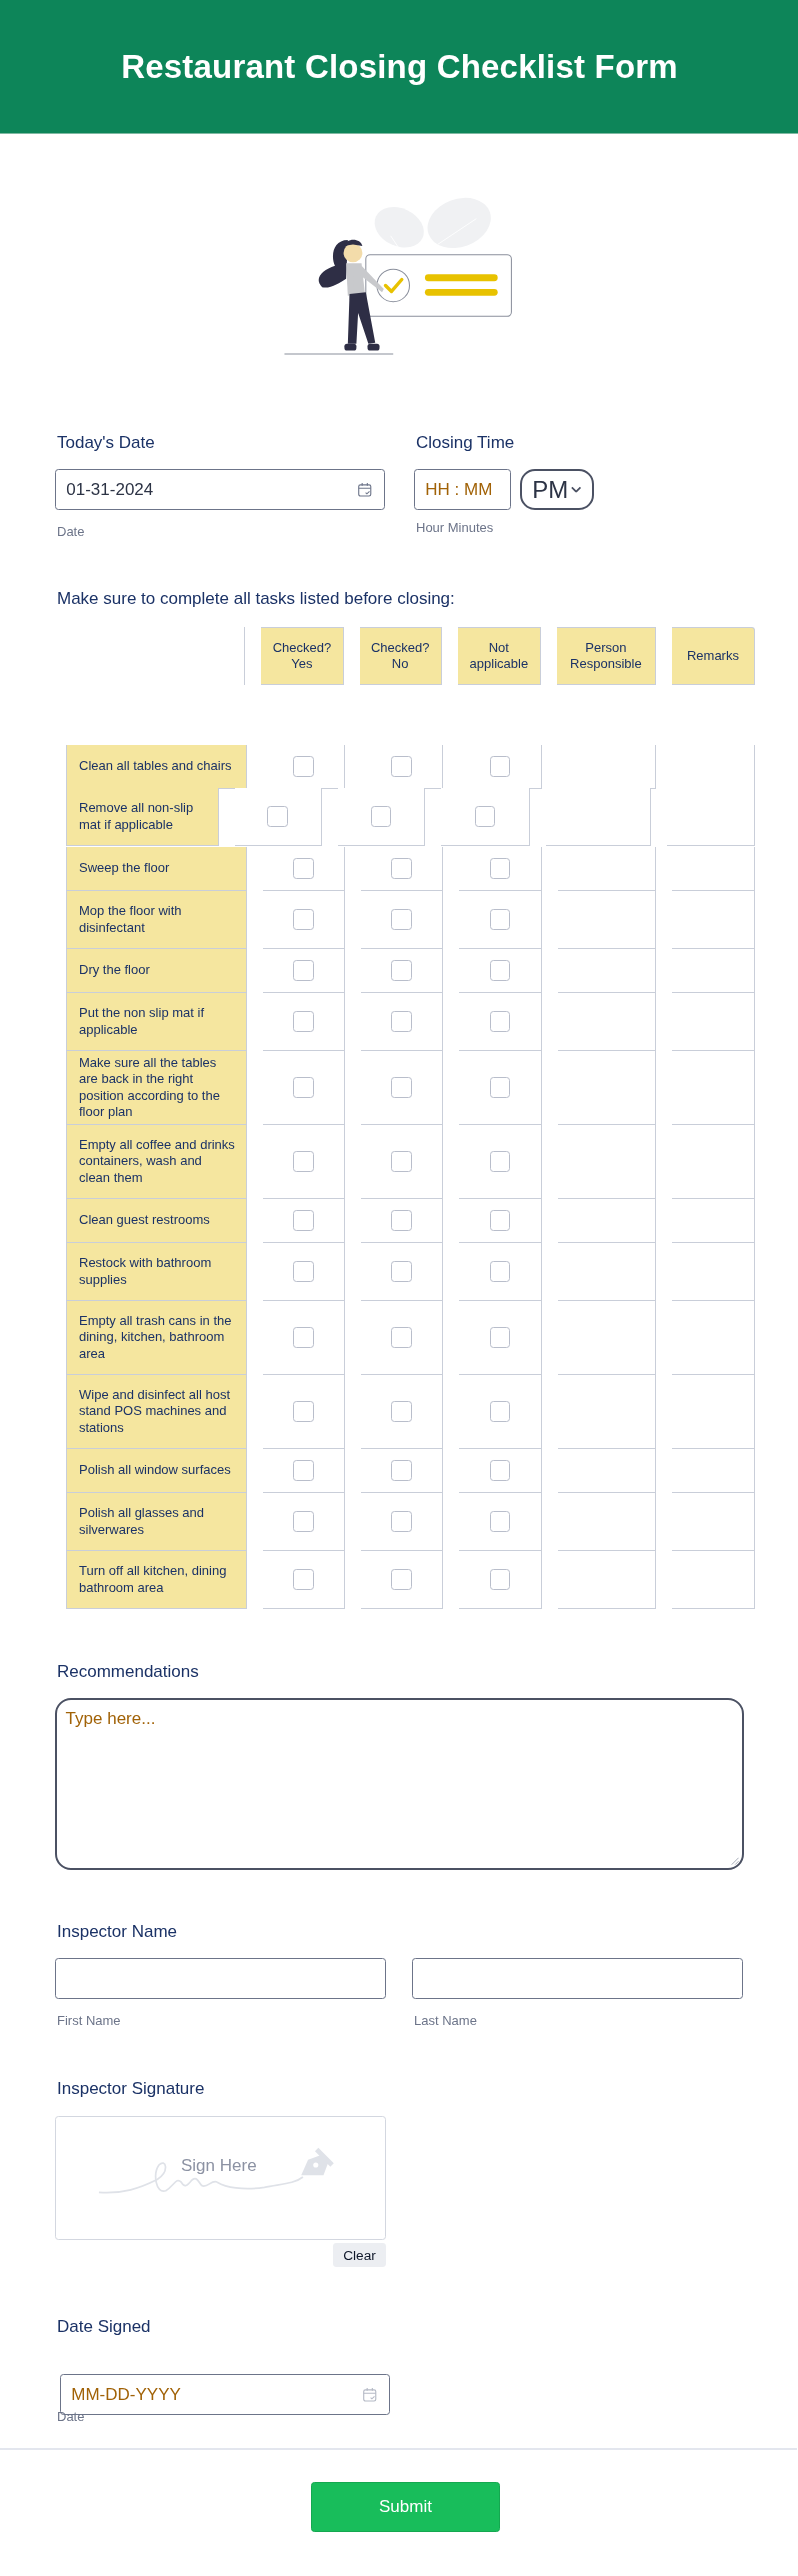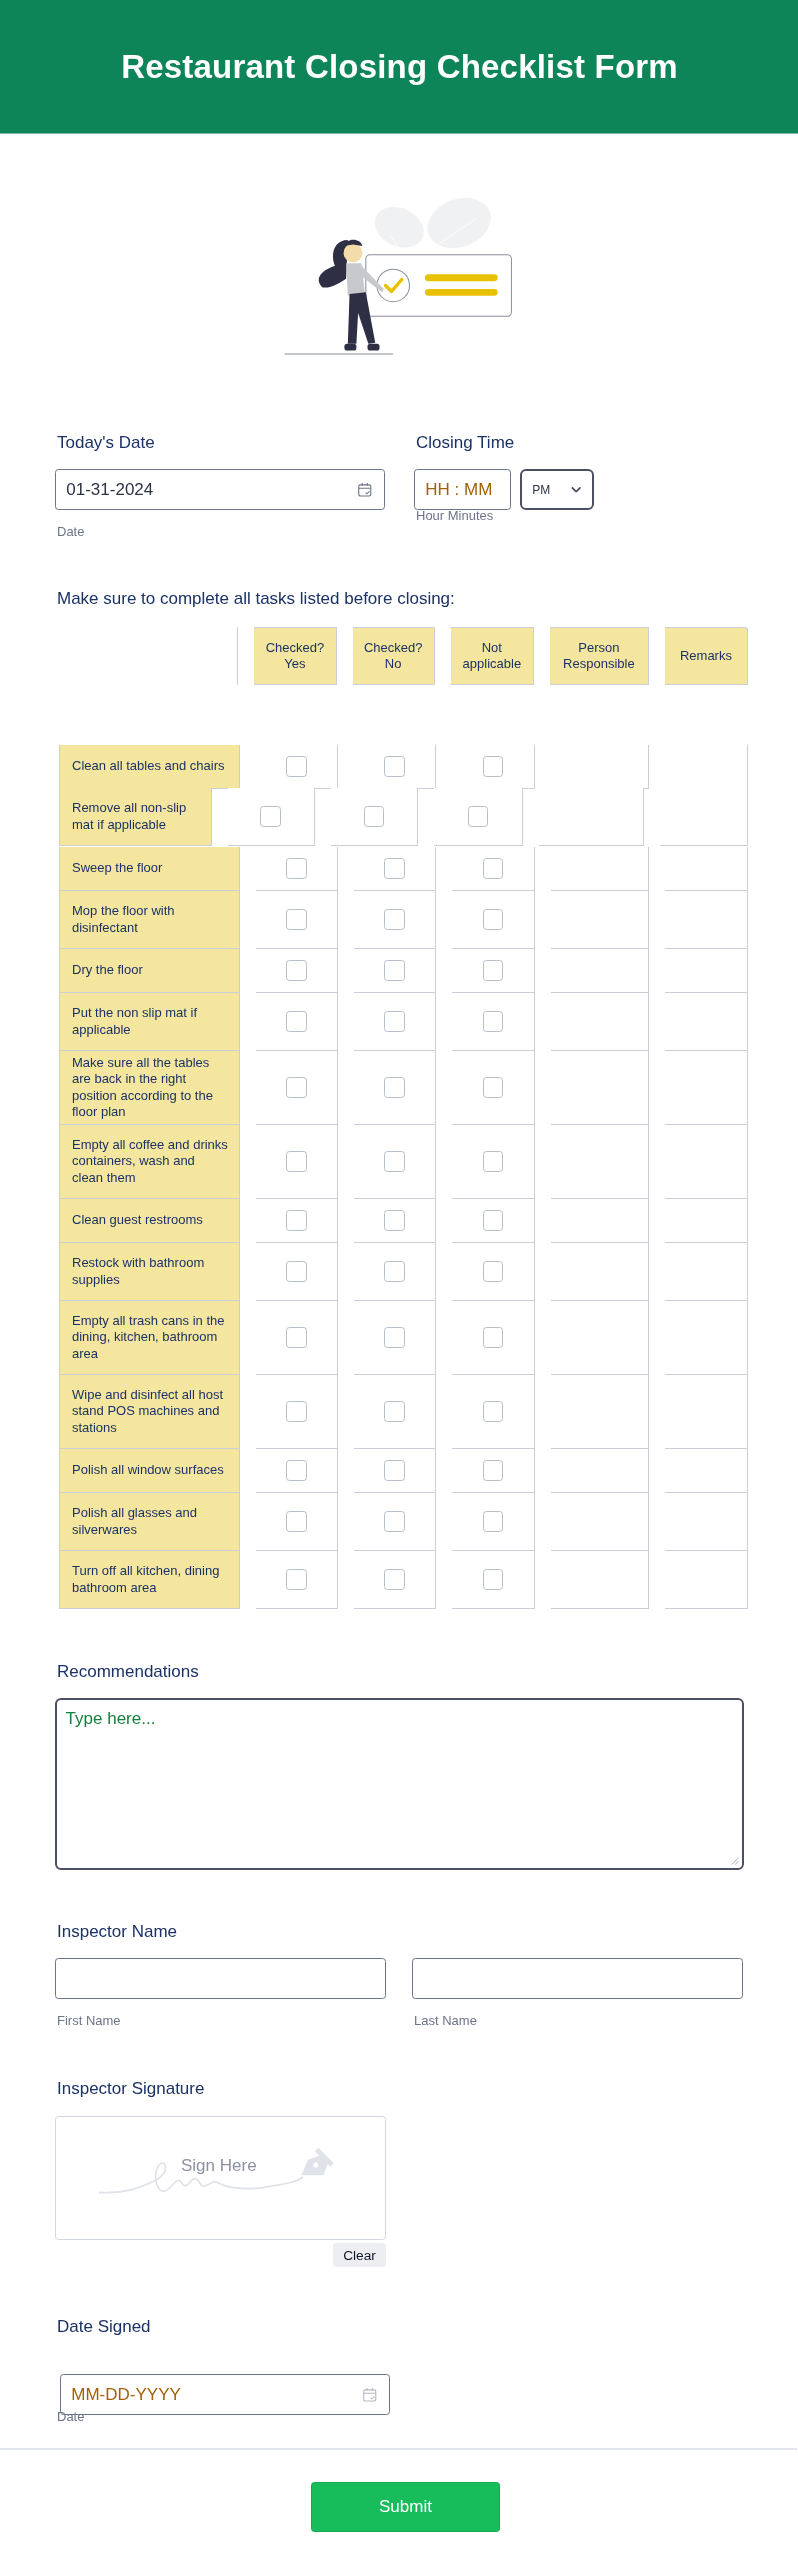--- a/index.html
+++ b/index.html
@@ -7,30 +7,30 @@
   body { font-family: "Liberation Sans", "DejaVu Sans", sans-serif; color: #0a1551; position: relative; height: 2576px; overflow: hidden; }
   .page { position: relative; width: 799px; height: 2576px; border-right: 1.7px solid #f0e6a8; background:#fff; }
   .header { position: absolute; left: 0; top: 0; width: 799px; height: 134px; background: #0d8559; display: flex; align-items: center; justify-content: center; border-bottom: 1.7px solid #7fb9a2; }
   .header h1 { color: #ffffff; font-size: 33px; font-weight: 700; letter-spacing: 0.2px; }
   .illustration { position: absolute; left: 279px; top: 193px; width: 249px; height: 167px; }
   .label { position: absolute; font-size: 17px; color: #1b3266; font-weight: 500; }
   .sublabel { position: absolute; font-size: 13px; color: #6c7489; }
   .input { position: absolute; border: 1.3px solid #6c7489; border-radius: 3.4px; background: #fff; font-size: 17px; color: #2c3345; display: flex; align-items: center; padding-left: 10.3px; }
   .input.placeholder { color: #a16207; }
   .cal-icon { position: absolute; right: 12px; top: 50%; transform: translateY(-50%); width: 15.5px; height: 15.5px; }
-  .select { position: absolute; border: 2.1px solid #4b5163; border-radius: 6px; background: #fff; font-size: 12px; color: #2c3345; display: flex; align-items: center; padding-left: 10.3px; }
+  .select { position: absolute; border: 2.1px solid #4b5163; border-radius: 15px; background: #fff; font-size: 24px; color: #2c3345; display: flex; align-items: center; padding-left: 10.3px; }
   .select .chev { position: absolute; right: 10.3px; top: 50%; transform: translateY(-50%); width: 10.3px; height: 6.9px; }
   .instruction { position: absolute; left: 57px; top: 589px; font-size: 17px; color: #1b3266; }
   .matrix { position: absolute; left: 55px; top: 627px; width: 689px; }
-  .mrow { position: absolute; left: 4px; width: 689px; display: flex; gap: 16px; }
+  .mrow { position: absolute; left: 11px; width: 689px; display: flex; gap: 16px; }
   .mcell { border-right: 0.9px solid #c9ced9; border-bottom: 0.9px solid #c9ced9; display: flex; align-items: center; justify-content: center; text-align: center; font-size: 13px; color: #1b3266; line-height: 1.25; background: #fff; }
   .mhead { background: #f5e69f; }
   .mlabel { background: #f5e69f; justify-content: flex-start; text-align: left; padding: 0 10.3px 0 12px; font-size: 13px; border-left: 0.9px solid #c9ced9; }
   .cb { width: 20.6px; height: 20.6px; border: 1.3px solid #b9becb; border-radius: 3.4px; background: #fff; }
-  .textarea { position: absolute; left: 55px; top: 1698px; width: 689px; height: 172px; border: 2.1px solid #4b5163; border-radius: 6px; padding: 8.6px 8.6px; font-size: 17px; color: #15803d; }
+  .textarea { position: absolute; left: 55px; top: 1698px; width: 689px; height: 172px; border: 2.1px solid #4b5163; border-radius: 16px; padding: 8.6px 8.6px; font-size: 17px; color: #a16207; }
   .resize { position: absolute; right: 3.4px; bottom: 3.4px; width: 8.6px; height: 8.6px; }
   .sigpad { position: absolute; left: 55px; top: 2116px; width: 331px; height: 124px; border: 1.3px solid #d3d7e0; border-radius: 3.4px; }
   .sig-text { position: absolute; left: 125px; top: 39px; font-size: 17px; color: #8c92a3; }
   .clear-btn { position: absolute; left: 333px; top: 2243px; width: 53px; height: 24px; background: #eceef2; border-radius: 3.4px; font-size: 13.7px; color: #0f172a; display: flex; align-items: center; justify-content: center; }
   .divider { position: absolute; left: 0; top: 2448px; width: 797px; height: 1.7px; background: #e3e6ee; }
   .submit { position: absolute; left: 311px; top: 2482px; width: 189px; height: 50px; background: #18bd5b; border-radius: 3.4px; color: #ffffff; font-size: 17px; display: flex; align-items: center; justify-content: center; border: 0.9px solid #14a850; }
 </style>
 </head>
 <body>
 
@@ -78,21 +78,21 @@
   <div class="label" style="left:416px; top:433px;">Closing Time</div>
   <div class="input placeholder" style="left:414px; top:469px; width:97px; height:41px;">
     <span>HH : MM</span>
   </div>
   <div class="select" style="left:520px; top:469px; width:74px; height:41px;">
     <span>PM</span>
     <svg class="chev" viewBox="0 0 12 8">
         <path d="M1 1 L6 6 L11 1" fill="none" stroke="#4b5163" stroke-width="2"></path>
       </svg>
   </div>
-  <div class="sublabel" style="left:416px; top:508px;">Hour Minutes</div>
+  <div class="sublabel" style="left:416px; top:520px;">Hour Minutes</div>
 
   <div class="instruction">Make sure to complete all tasks listed before closing:</div>
 
   <div class="matrix" id="matrix" style="height: 982px;">
       <div class="mrow" style="top: 0px; height: 58px;">
         <div style="width: 203px; border-right: 0.9px solid rgb(201, 206, 217);"></div>
         <div class="mcell mhead" style="width: 93px; height: 58px; border-top: 0.9px solid rgb(201, 206, 217); flex-direction: column;">
           <span>Checked?</span>
           <span>Yes</span>
         </div>

